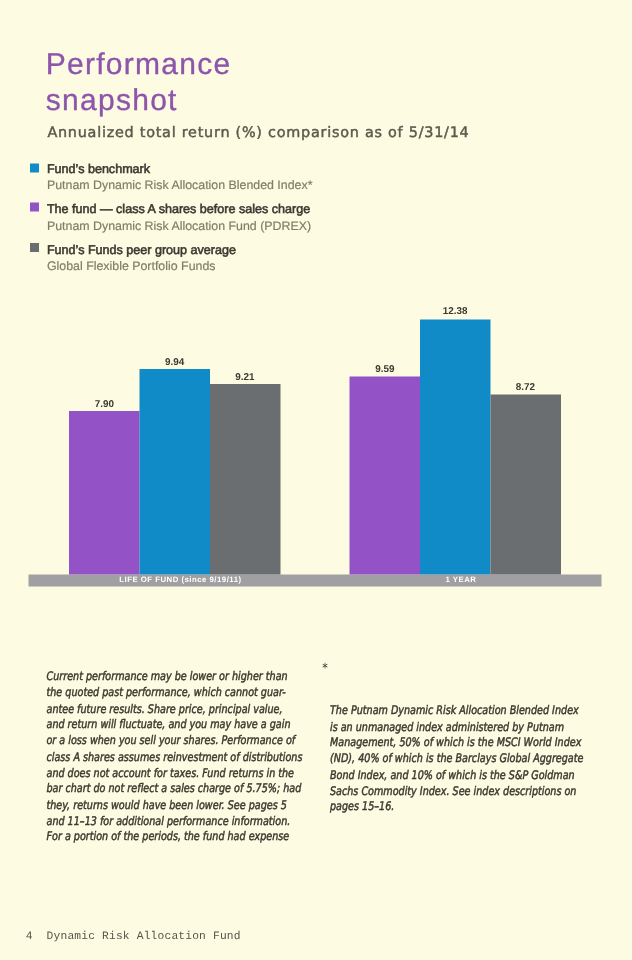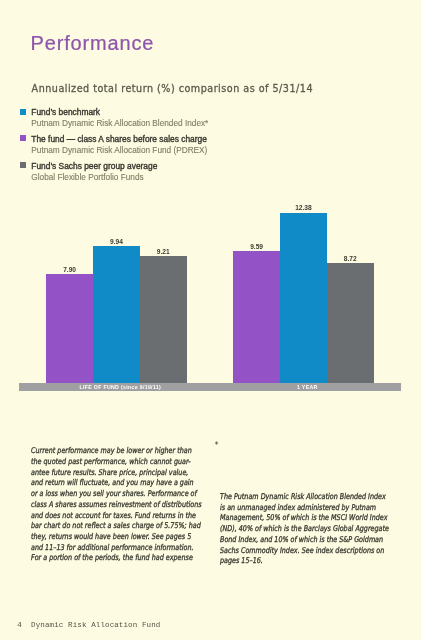--- a/index.html
+++ b/index.html
@@ -38,52 +38,53 @@
   .fn .ln{position:relative;height:10.72px;white-space:nowrap;
           font-family:"DejaVu Sans Condensed","DejaVu Sans",sans-serif;
           font-size:7.9px;font-style:italic;font-weight:400;color:#3a3a31;
           -webkit-text-stroke:0.3px #3a3a31;
           transform:scaleX(0.902);transform-origin:left top;}
   .fncol1{left:31px;top:402.2px;}
   .fncol2{left:220px;top:402.2px;}
   .fnstar{position:absolute;left:214.8px;top:440.3px;
           font-family:"DejaVu Sans Condensed","DejaVu Sans",sans-serif;
           font-size:8.3px;font-style:italic;color:#3a3a31;}
-  .fnblock2{left:220px;top:448px;}
+  .fnblock2{left:220px;top:425px;}
 
   
   .foot{position:absolute;left:17.2px;top:620.8px;font-size:7.5px;color:#565548;
         font-family:Liberation Mono, monospace;letter-spacing:0.12px;}
   .foot .num{display:inline-block;width:13.9px;}
 </style>
 </head>
 <body>
 
 <div class="page">
 
   <div class="title">
     <span>Performance</span><br>
+    <span>snapshot</span>
   </div>
 
   <div class="subtitle">Annualized total return (%) comparison as of 5/31/14</div>
 
   <div class="legend" id="legend">
       <div class="lg-row">
         <span class="lg-swatch" style="background:#108bc8"></span>
         <span class="lg-main">Fund’s benchmark</span>
         <span class="lg-sub">Putnam Dynamic Risk Allocation Blended Index*</span>
       </div>
       <div class="lg-row">
         <span class="lg-swatch" style="background:#9353c6"></span>
         <span class="lg-main">The fund — class A shares before sales charge</span>
         <span class="lg-sub">Putnam Dynamic Risk Allocation Fund (PDREX)</span>
       </div>
       <div class="lg-row">
         <span class="lg-swatch" style="background:#6b6e71"></span>
-        <span class="lg-main">Fund’s Sachs peer group average</span>
+        <span class="lg-main">Fund’s Funds peer group average</span>
         <span class="lg-sub">Global Flexible Portfolio Funds</span>
       </div>
     </div>
 
   <div class="chart" id="chart">
       <div class="axis"></div>
       <div class="bar" style="left: 46.2px; top: 274.359px; width: 46.8px; height: 108.941px; background: rgb(147, 83, 198); bottom: auto;"></div>
       <div class="barlabel" style="left: 46.2px; top: 266.059px; width: 46.8px;">7.90</div>
       <div class="bar" style="left: 93px; top: 246.227px; width: 46.8px; height: 137.073px; background: rgb(16, 139, 200); bottom: auto;"></div>
       <div class="barlabel" style="left: 93px; top: 237.927px; width: 46.8px;">9.94</div>

